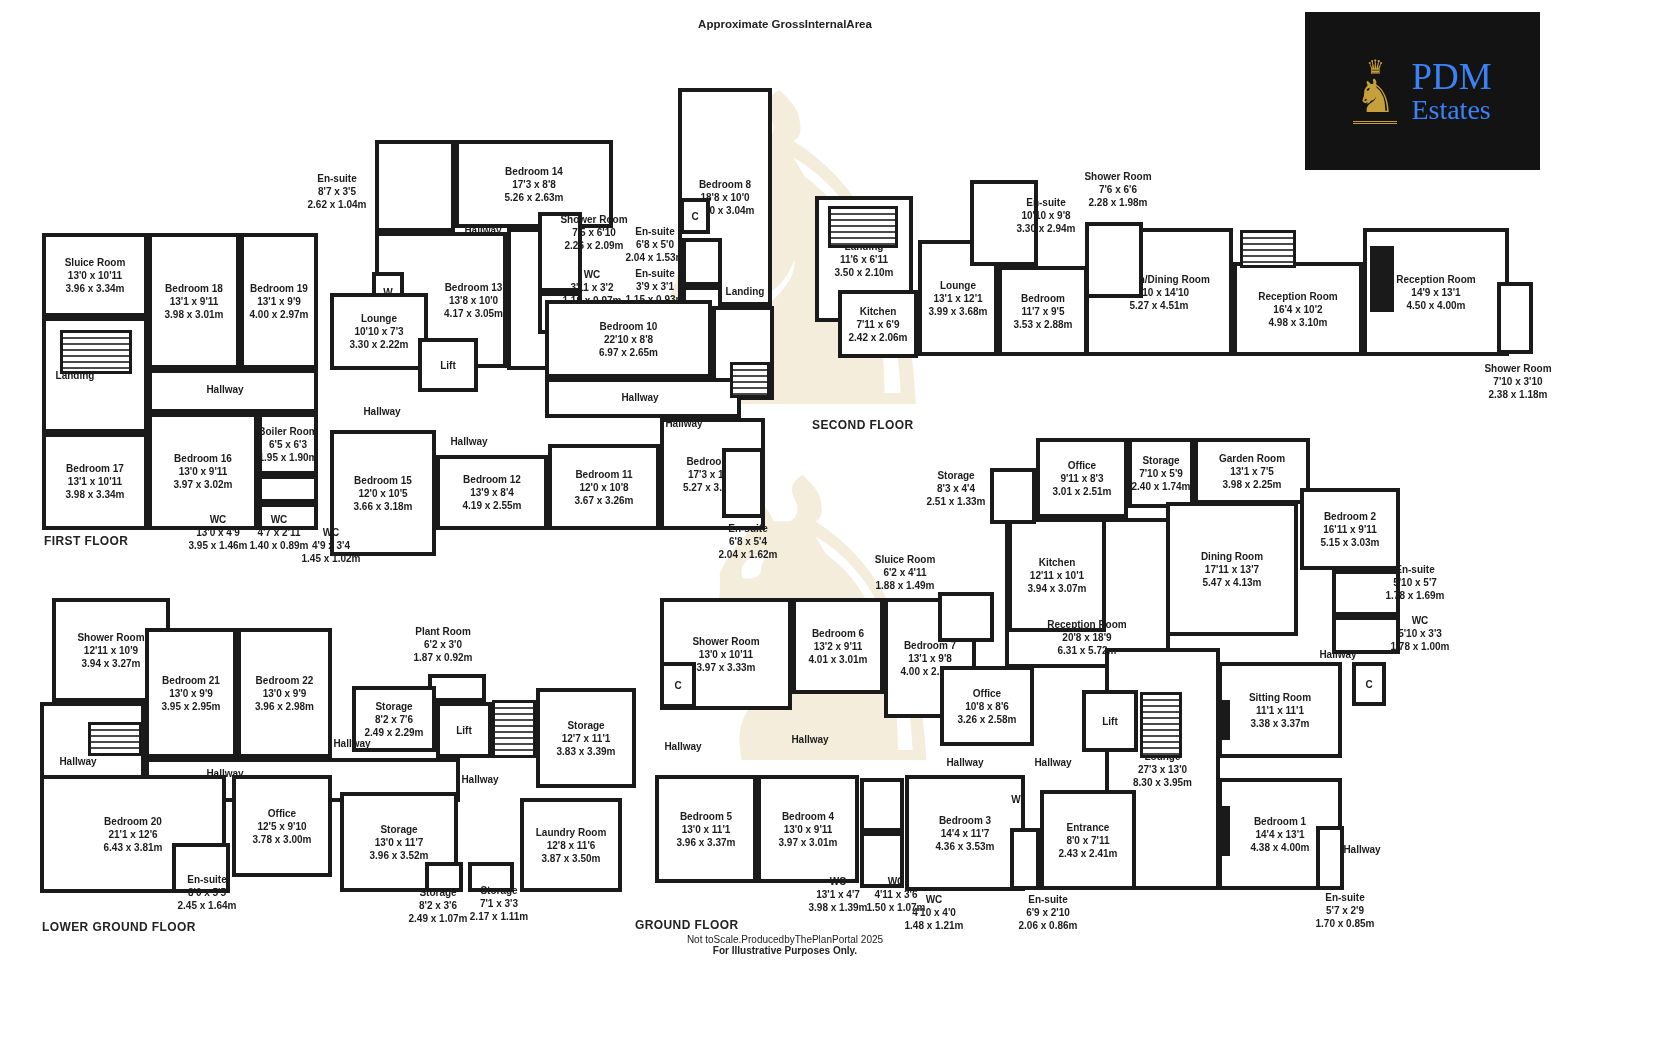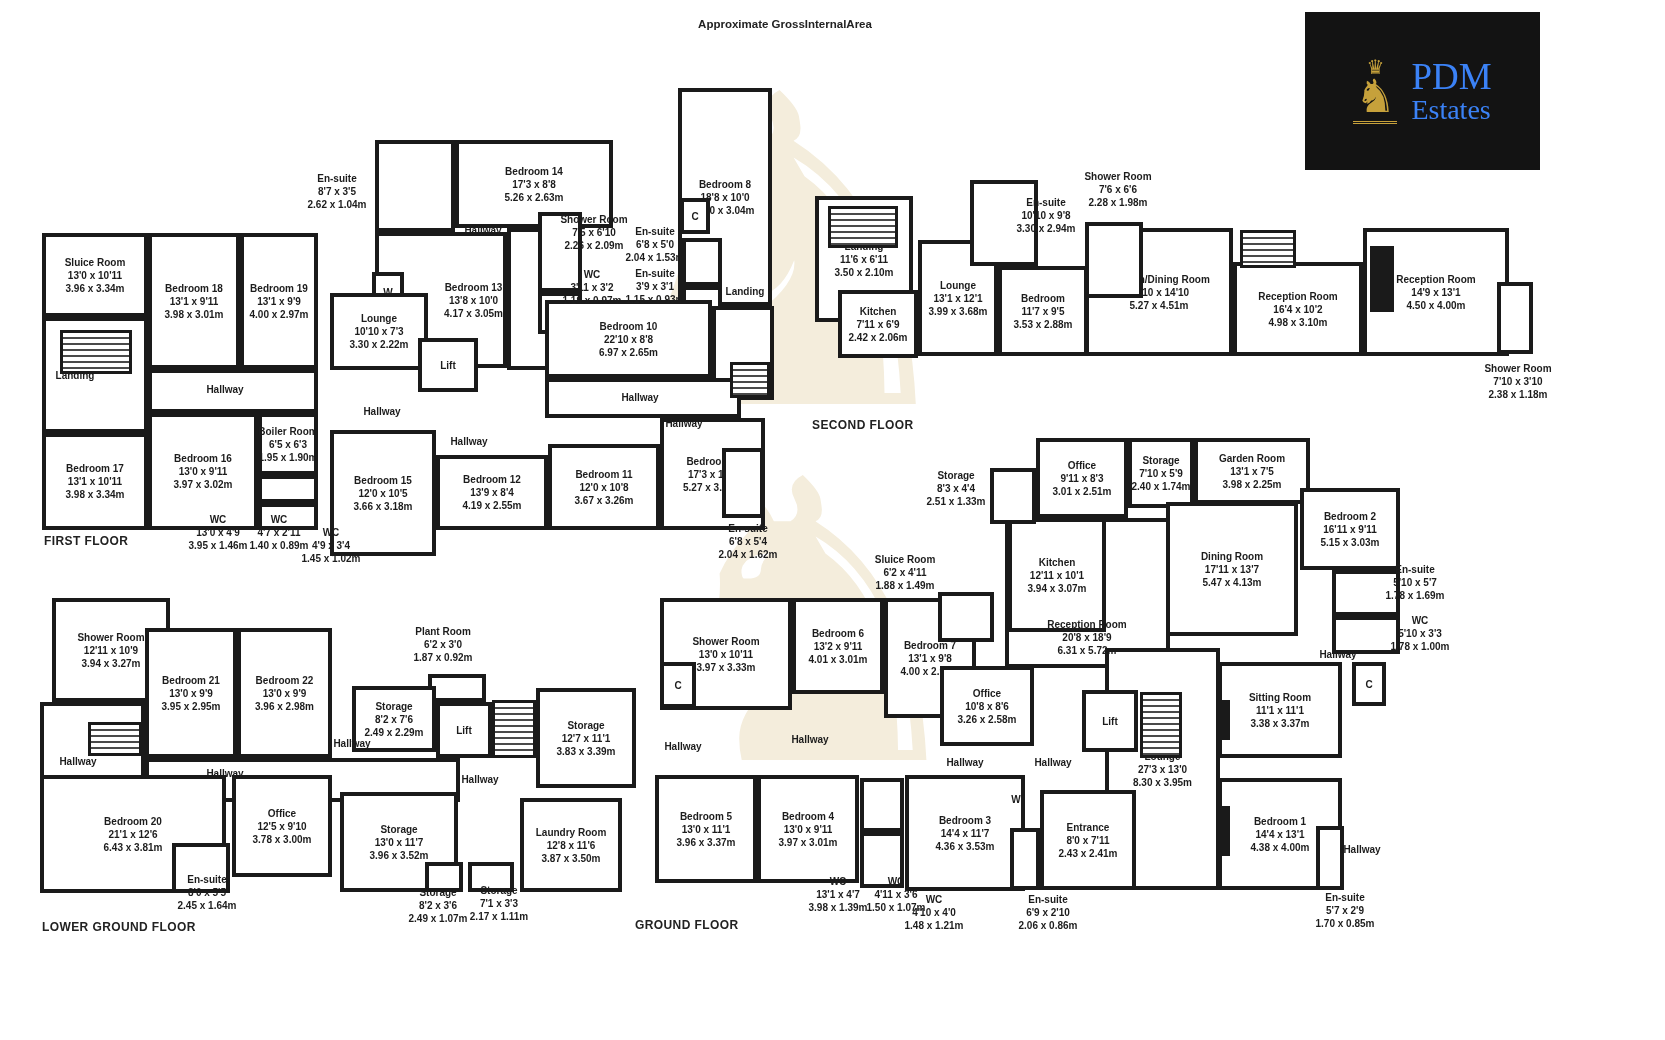--- a/index.html
+++ b/index.html
@@ -50,20 +50,24 @@
       <span class="crown">♛</span>
       <span class="lion">♞</span>
       <span class="base"></span>
     </div>
     <div class="logo-text">
       <div class="l1">PDM</div>
       <div class="l2">Estates</div>
     </div>
   </div>
 
+  <div class="footer">
+    <div>Not toScale.ProducedbyThePlanPortal 2025</div>
+    <div class="b">For Illustrative Purposes Only.</div>
+  </div>
 <div>
       <div class="room" style="left: 42px; top: 233px; width: 106px; height: 84px;">
         <div class="lbl">
           <div>Sluice Room</div>
           <div>13'0 x 10'11</div>
           <div>3.96 x 3.34m</div>
         </div>
       </div>
       <div class="room" style="left: 148px; top: 233px; width: 92px; height: 136px;">
         <div class="lbl">

